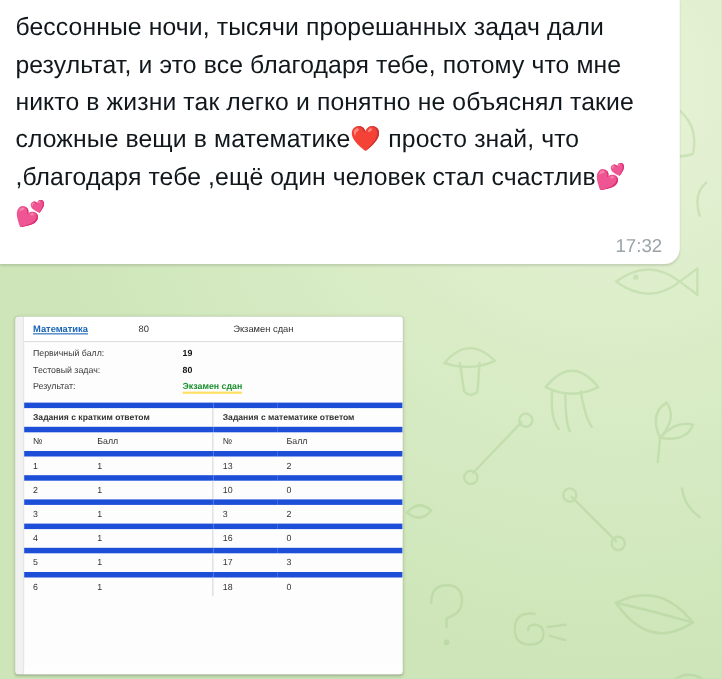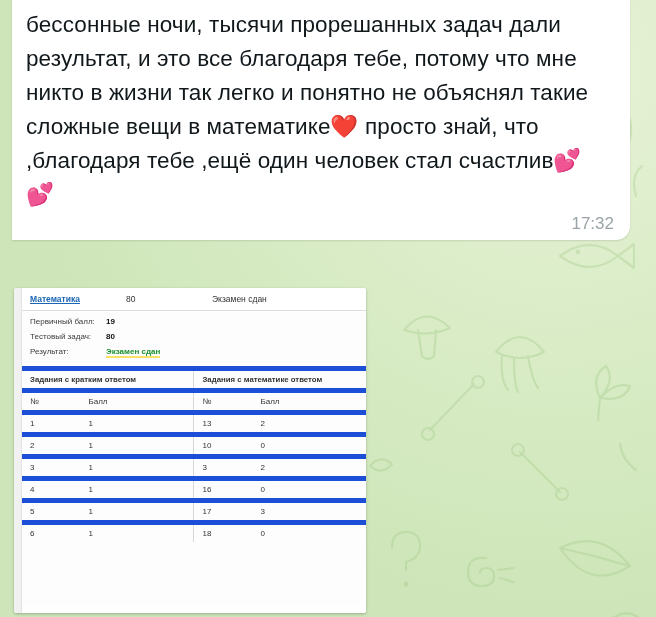--- a/index.html
+++ b/index.html
@@ -23,21 +23,21 @@
       linear-gradient(160deg, #e3f1d6 0%, #cfe7bb 55%, #b9dba4 100%);
   }
   #wallpaper .doodles {
     position: absolute;
     inset: 0;
     opacity: 0.30;
   }
   
   #bubble {
     position: absolute;
-    left: 12px;
+    left: 0;
     top: 0;
     width: 618px;
     background: #ffffff;
     border-radius: 0 0 14px 0;
     box-shadow: 0 1px 2px rgba(0,0,0,0.12);
     padding: 8px 14px 6px 14px;
     box-sizing: border-box;
   }
   #bubble .msg-text {
     font-size: 22.5px;
@@ -114,26 +114,27 @@
   .doc-rows {
     padding: 6px 8px 2px 8px;
   }
   .doc-row {
     display: flex;
     align-items: baseline;
     height: 15px;
     font-size: 8px;
   }
   .doc-row .lbl {
-    width: 76px;
+    width: 92px;
     color: #3b3b3b;
   }
   .doc-row .val {
     font-weight: bold;
     color: #111;
+    margin-left: 44px;
   }
   .doc-row .val.green {
     color: #1a8f2d;
     border-bottom: 2px solid #ffe066;
     padding-bottom: 0px;
   }
   .tbl {
     width: 100%;
     border-collapse: collapse;
     table-layout: fixed;

